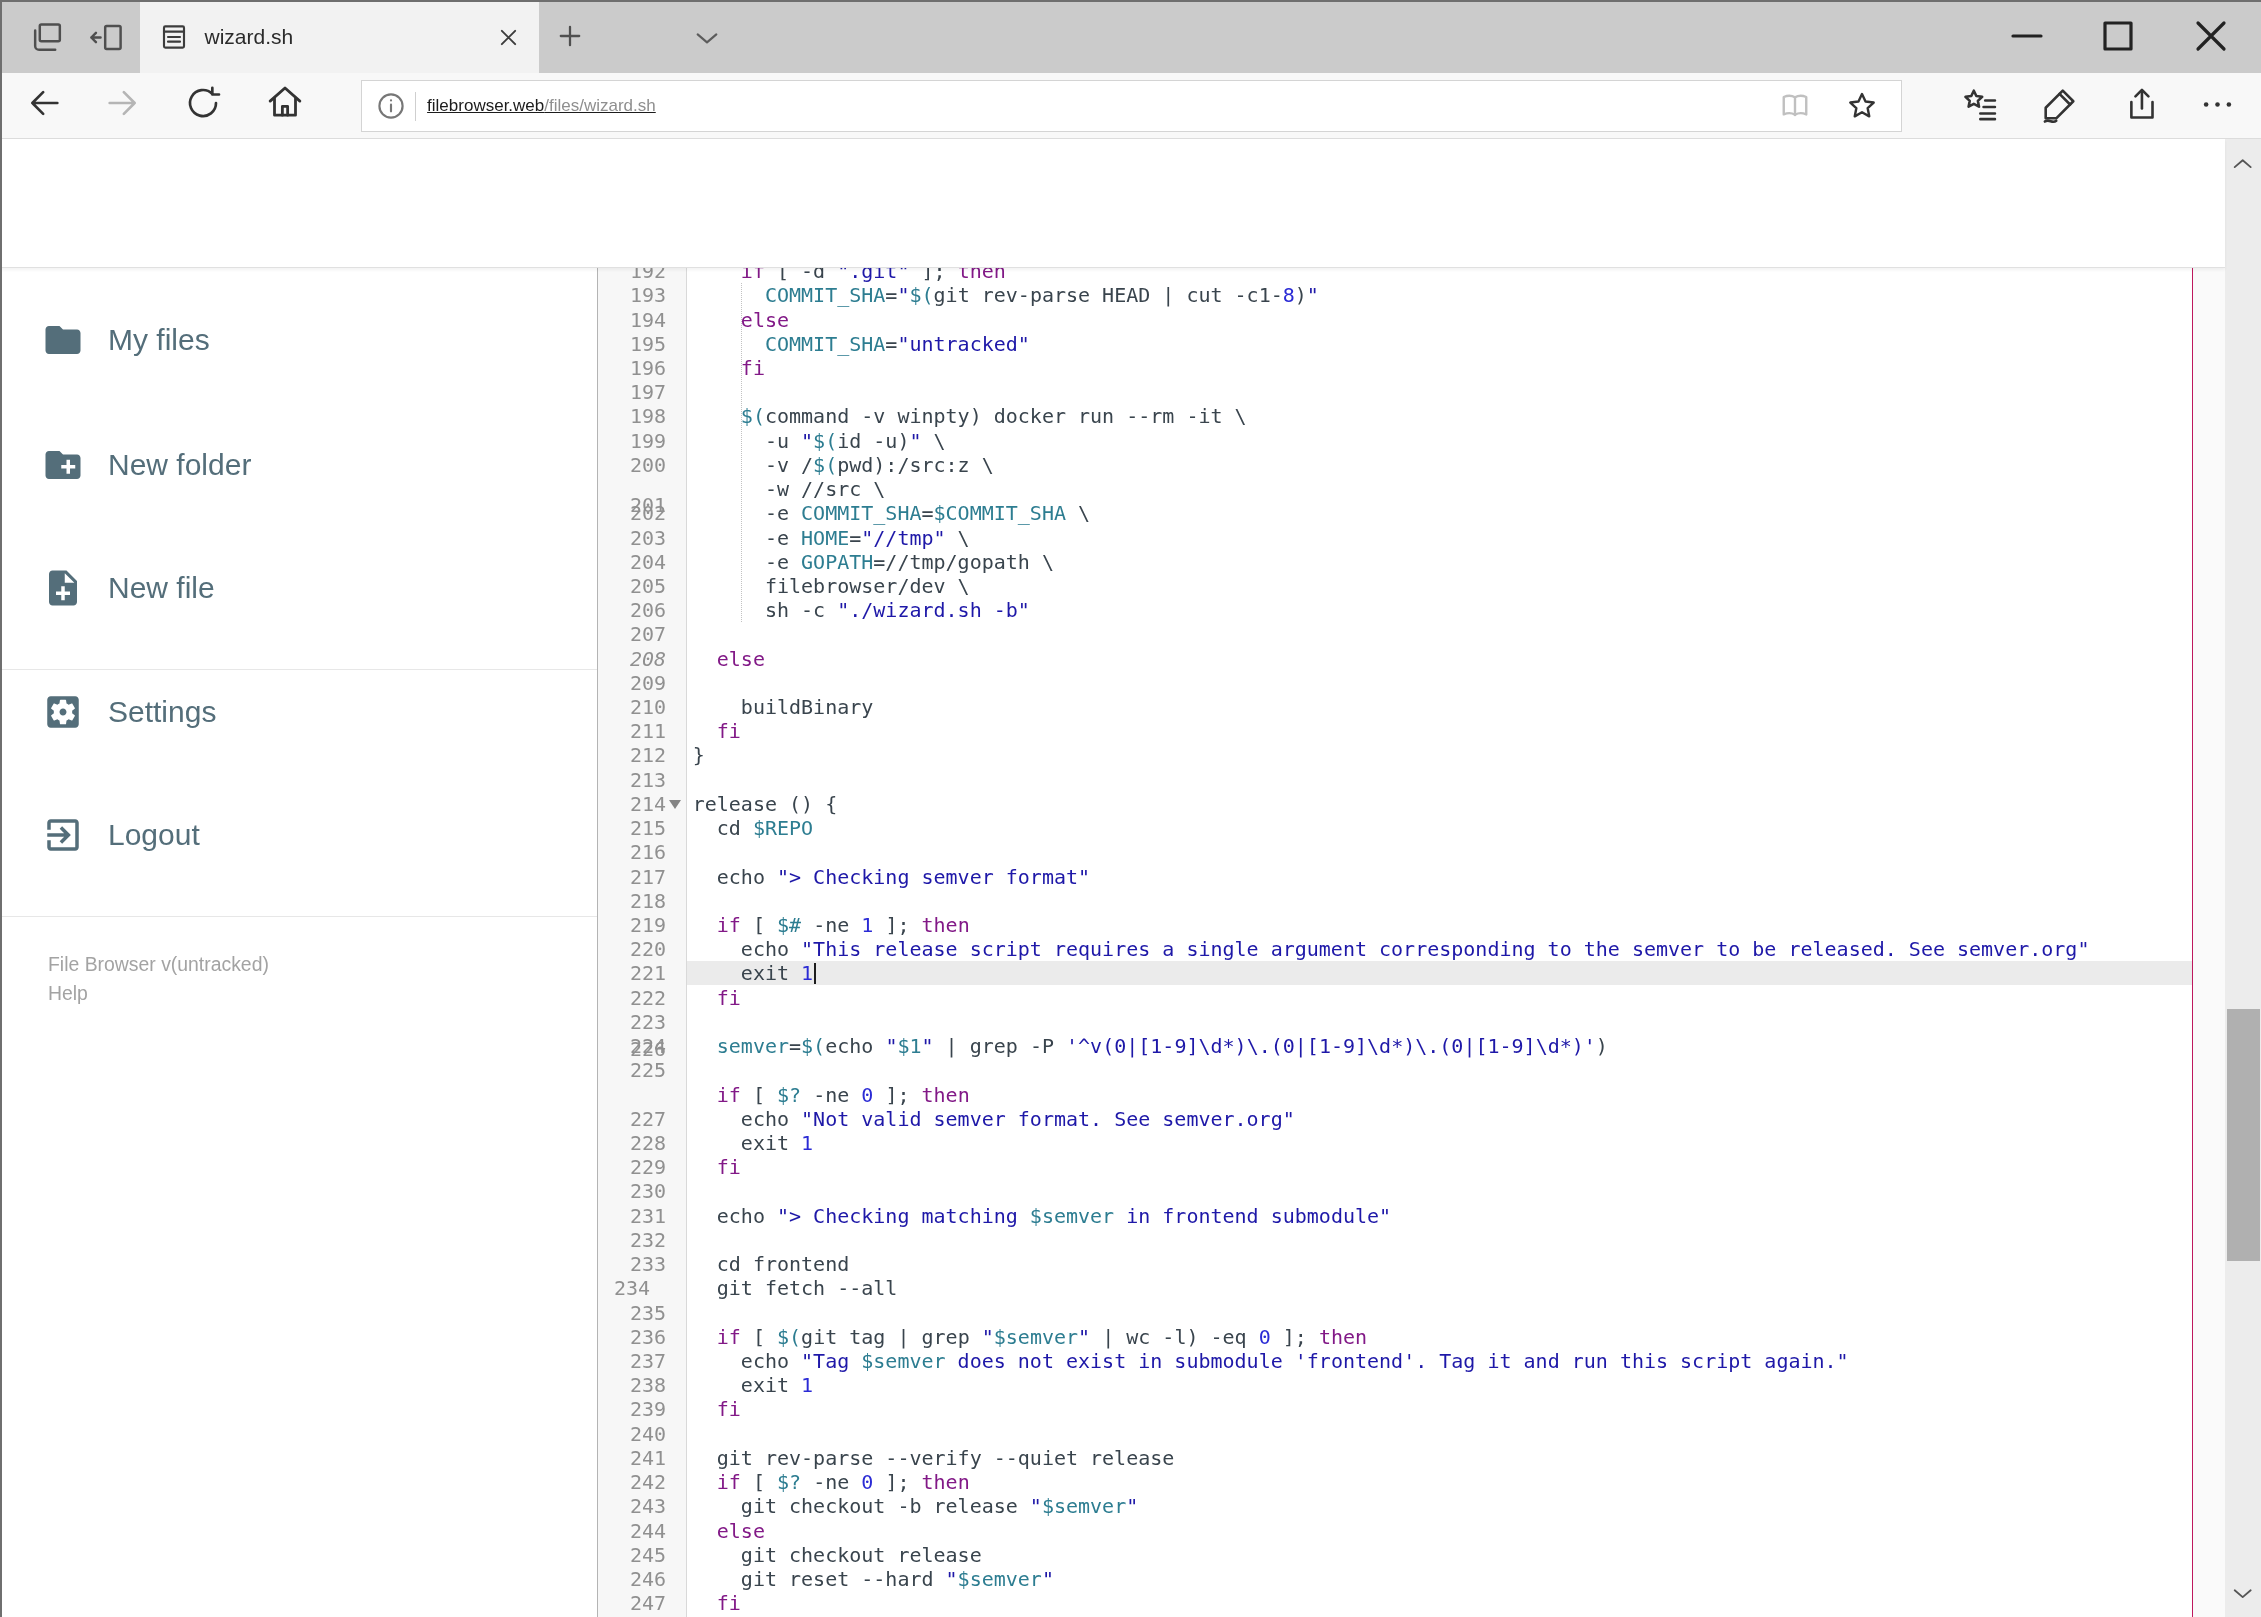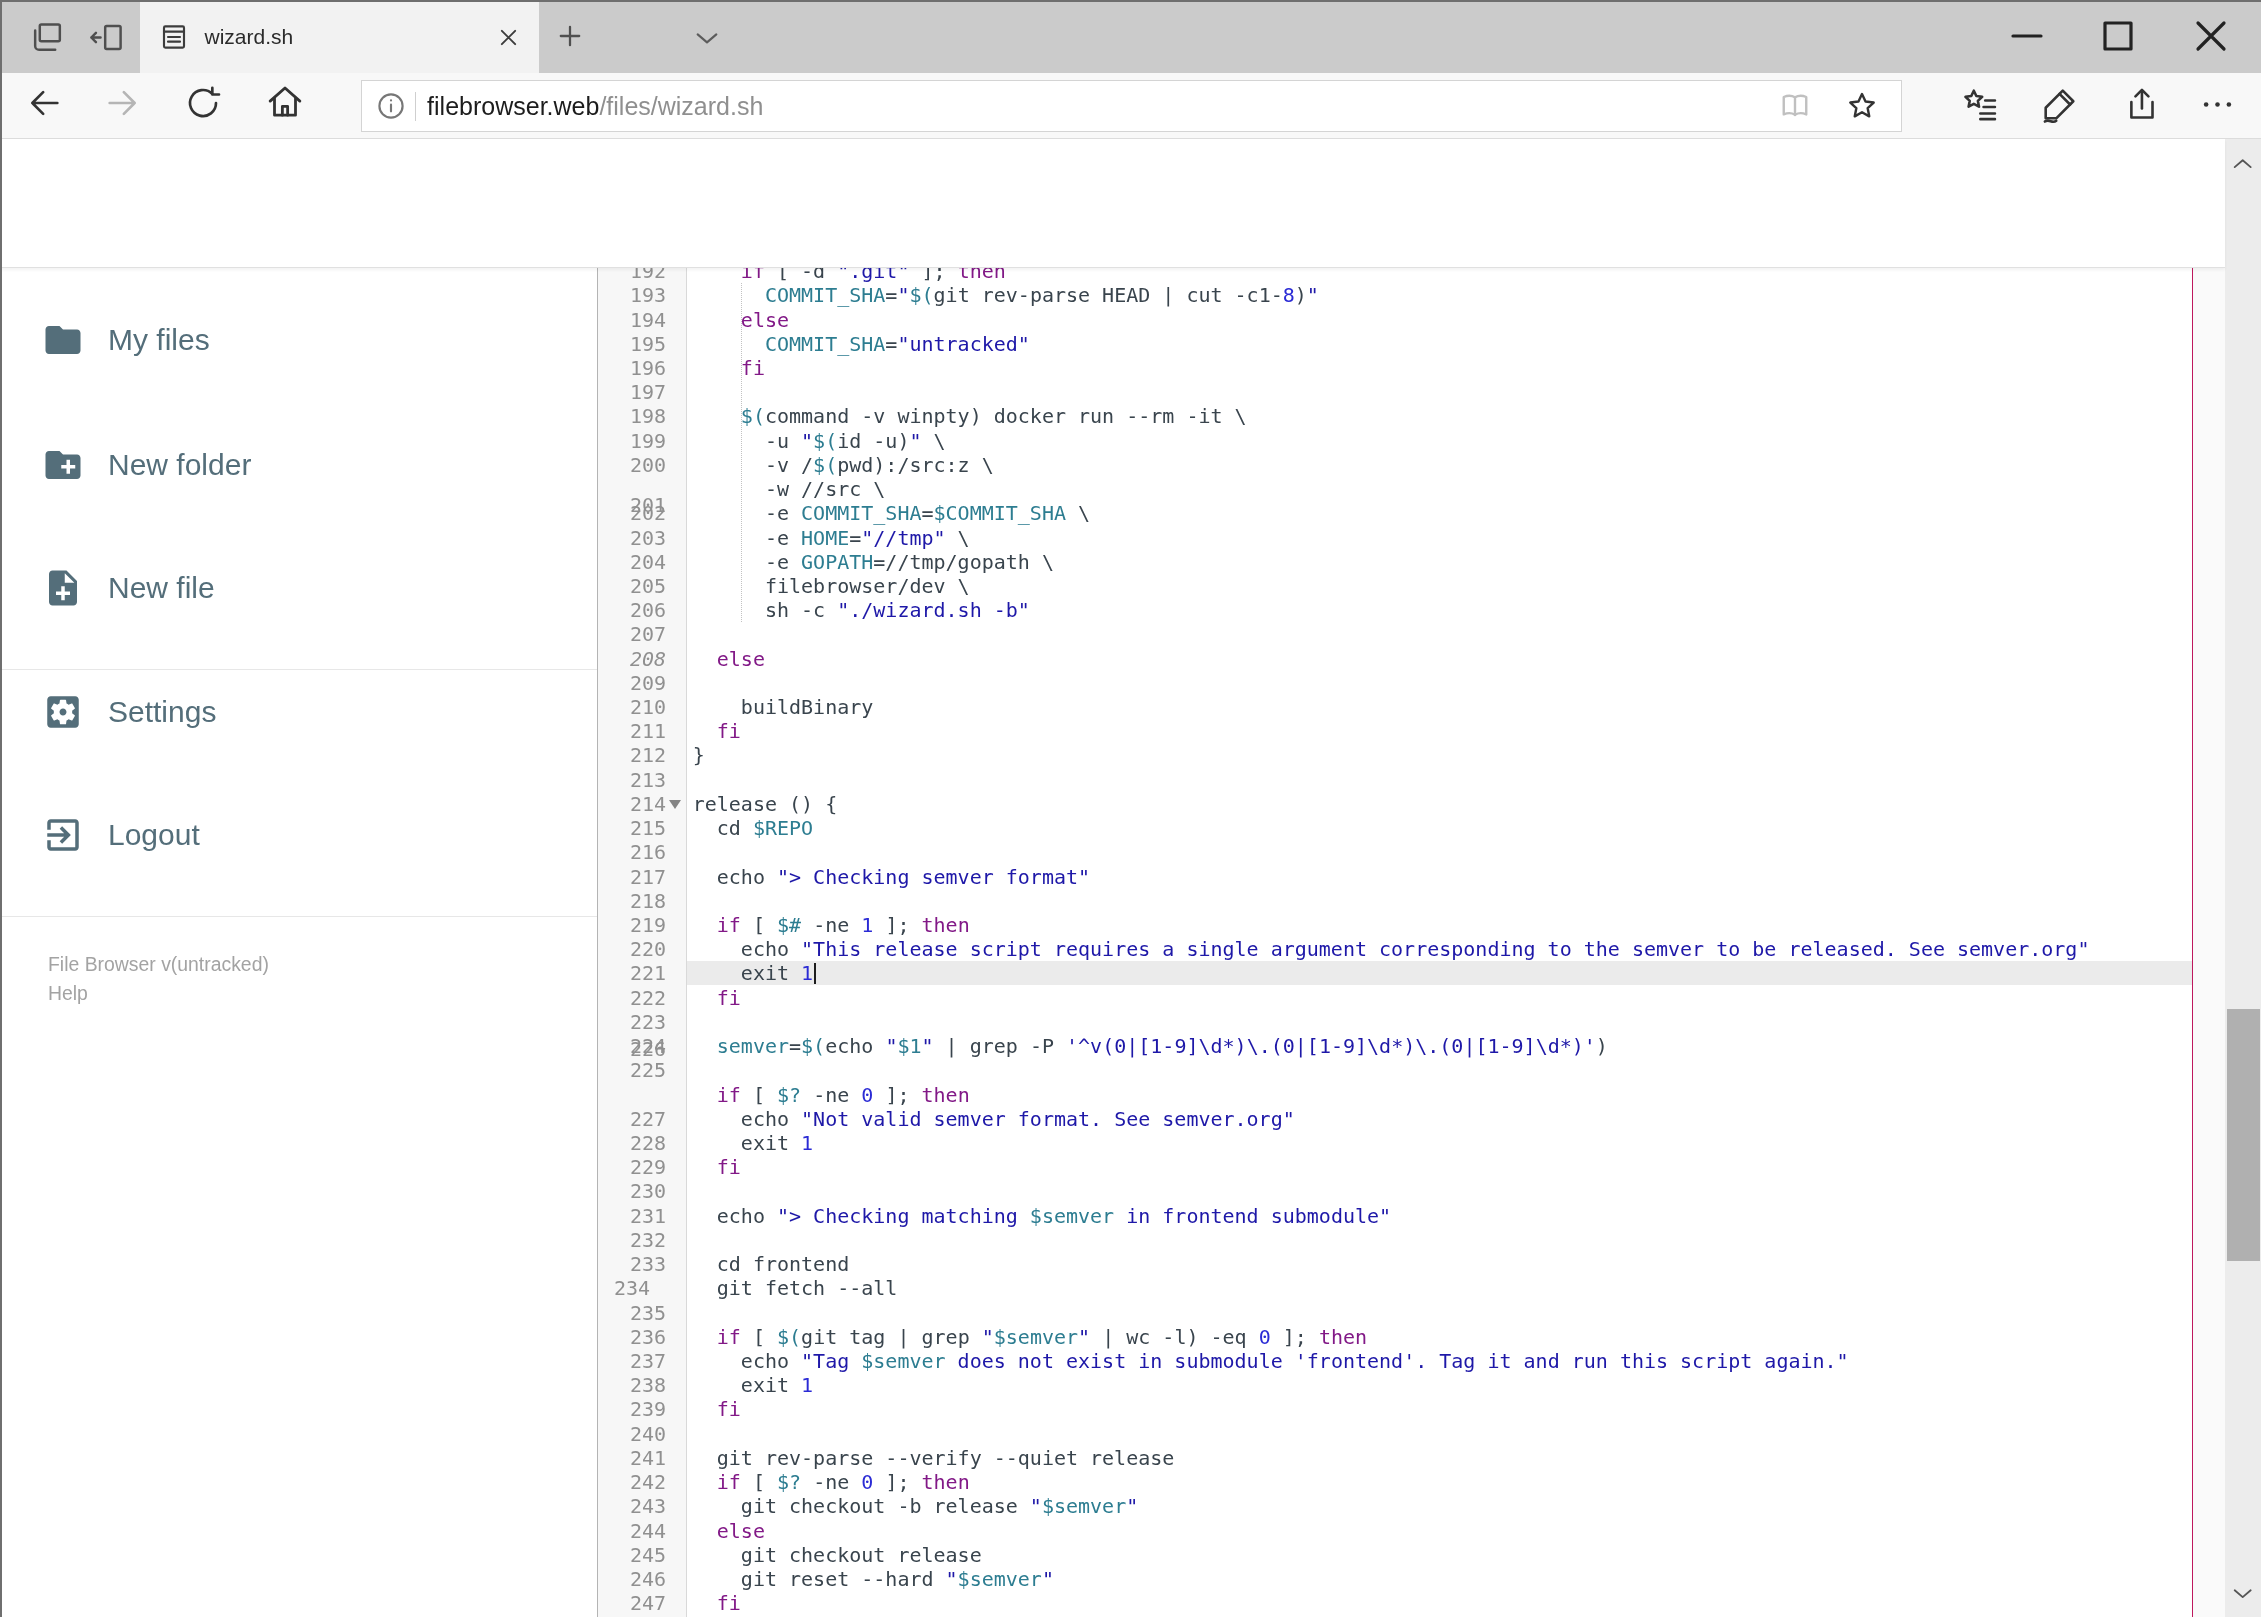--- a/index.html
+++ b/index.html
@@ -9,21 +9,21 @@
   
   .titlebar{left:0;top:0;width:2261px;height:73px;background:#cbcbcb;}
   .win-edge-top{left:0;top:0;width:2261px;height:1.6px;background:#6f6f6f;z-index:50;}
   .win-edge-left{left:0;top:0;width:1.6px;height:1617px;background:#6f6f6f;z-index:50;}
   .tab{left:140px;top:1.6px;width:399px;height:71px;background:#f2f2f2;display:flex;align-items:center;}
   .tab-title{font-size:21px;color:#2b2b2b;margin-left:14.5px;flex:1;}
   .tstrip-btn{display:flex;align-items:center;justify-content:center;}
   .navbar{left:0;top:73px;width:2261px;height:66px;background:#f8f8f8;border-bottom:0.8px solid #dcdcdc;box-sizing:border-box;}
   .urlfield{left:361px;top:80px;width:1541px;height:52px;background:#fff;border:1.6px solid #d4d4d4;box-sizing:border-box;display:flex;align-items:center;}
   .url-divider{width:0.8px;height:29px;background:#cfcfcf;margin:0 11.3px 0 8px;}
-  .urltext{font-size:25px;color:#1c1c1c;white-space:nowrap;}
+  .urltext{font-size:17px;color:#1c1c1c;white-space:nowrap;text-decoration:underline;}
   .urltext .path{color:#8f8f8f;}
   
   .appheader{left:0;top:139px;width:2225px;height:129px;background:#fff;border-bottom:0.8px solid #e0e0e0;
              box-sizing:border-box;box-shadow:0 1.6px 3.2px rgba(0,0,0,0.05);z-index:5;}
   .logo-circle{left:34px;top:173px;width:78px;height:78px;}
   .searchbar{left:145px;top:171px;width:808px;height:81px;background:#f4f4f4;border:1.6px solid #ececec;
              border-radius:8px;box-sizing:border-box;display:flex;align-items:center;}
   .searchbar input{border:none;outline:none;background:transparent;font-size:25px;color:#444;
                    font-family:"Liberation Sans",sans-serif;width:646px;}
   .searchbar input::placeholder{color:#9aa0a3;opacity:1;}

